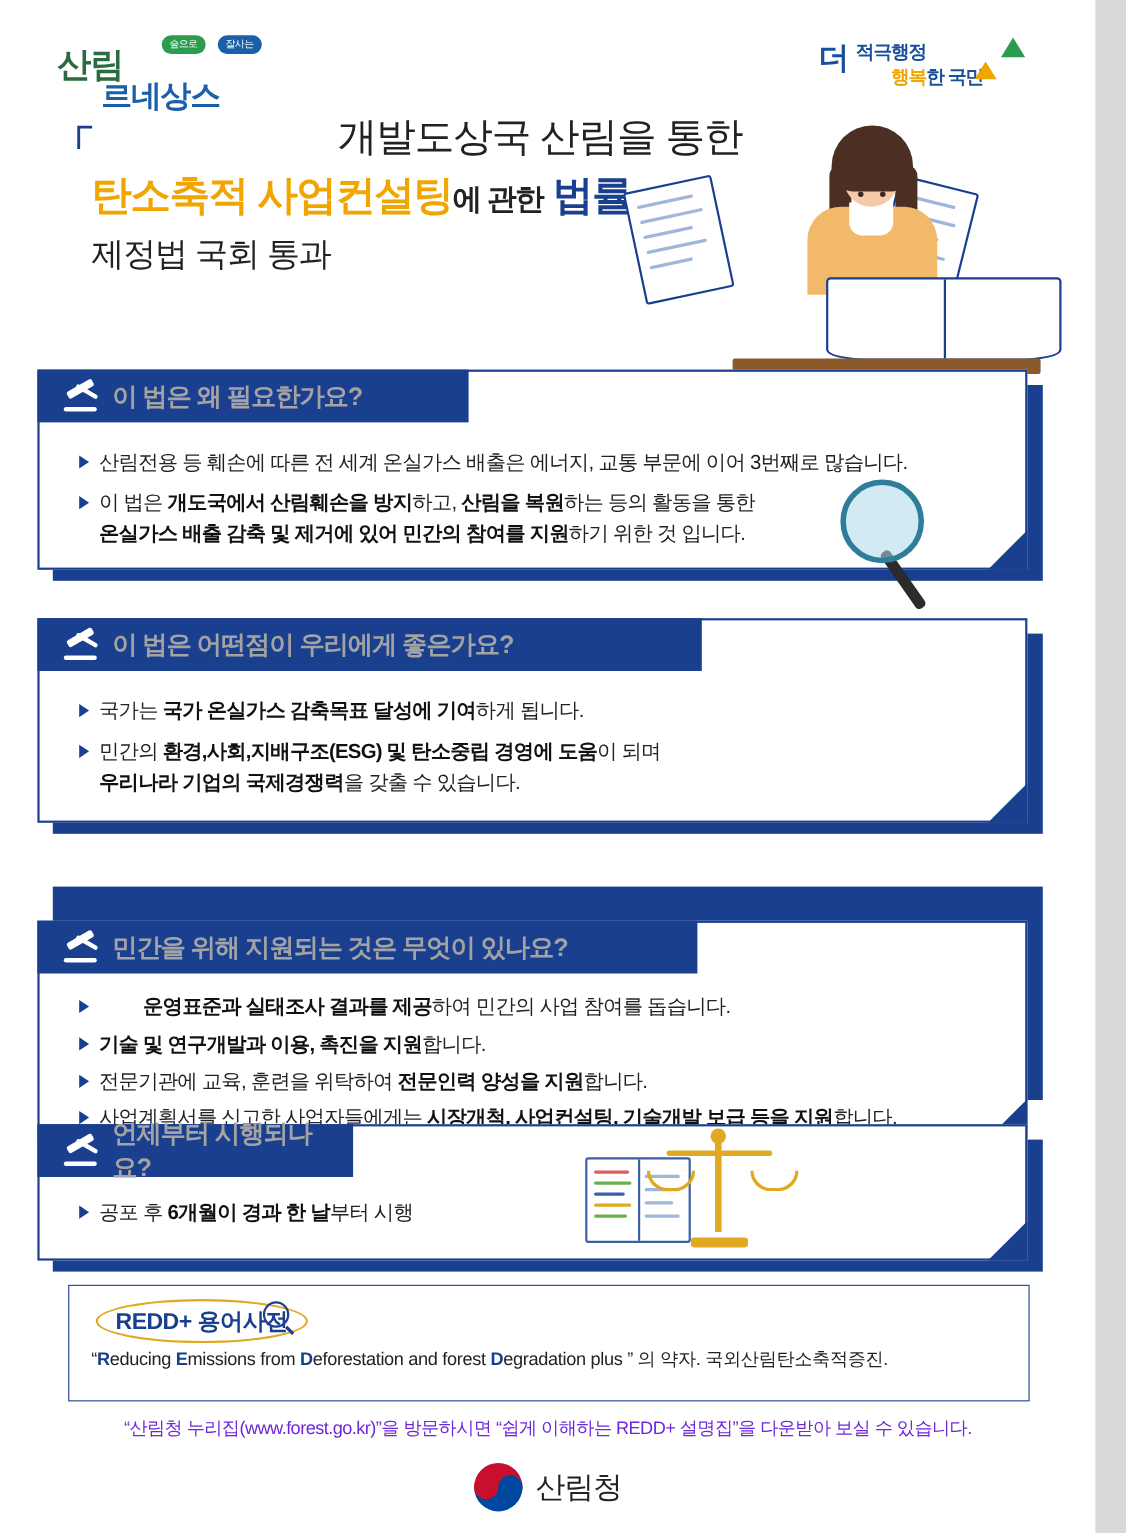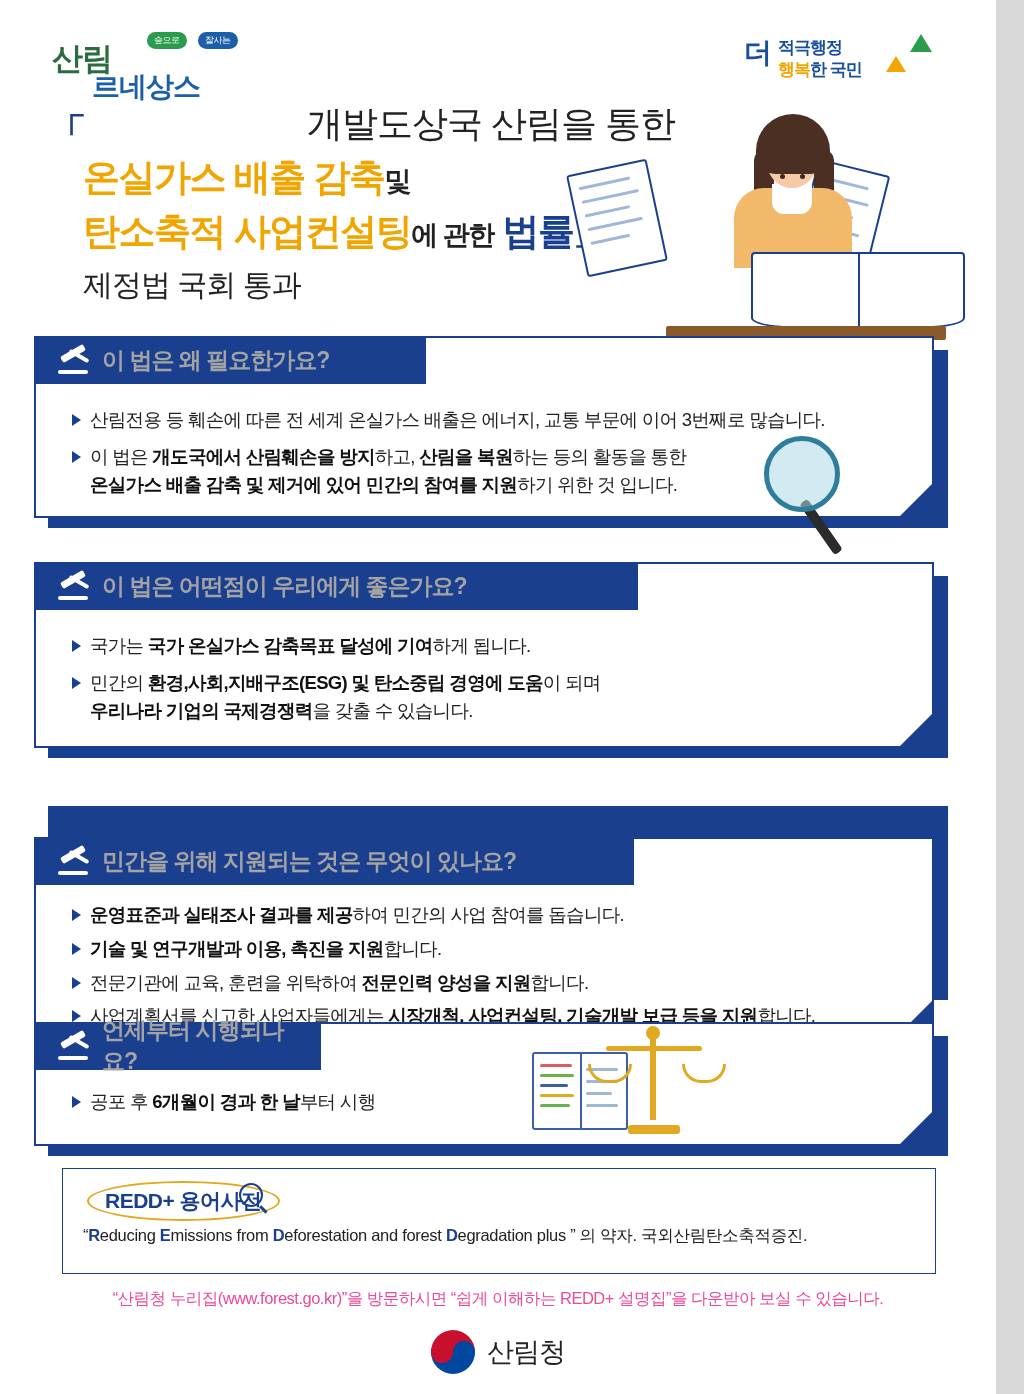--- a/index.html
+++ b/index.html
@@ -43,21 +43,21 @@
   .logo-right { position:absolute; right:62px; top:34px; width:190px; height:52px; }
   .logo-right .deo {
     position:absolute; left:0; top:0; font-size:28px; font-weight:bold; color:#1a4f9c;
   }
   .logo-right .l1 {
     position:absolute; left:34px; top:2px; font-size:17px; font-weight:bold; color:#1a4f9c; letter-spacing:-1px;
   }
   .logo-right .l2 {
     position:absolute; left:34px; top:24px; font-size:17px; font-weight:bold; letter-spacing:-1px; color:#1a4f9c;
   }
-  .logo-right .l2 .org { color:#f0a500; }
+  .logo-right .l2 .org { color:#f0a500;margin-left:32px; }
   .tri-g { position:absolute; right:2px; top:0px; width:0; height:0;
     border-left:11px solid transparent; border-right:11px solid transparent; border-bottom:18px solid #2b9b4e; }
   .tri-y { position:absolute; right:28px; top:22px; width:0; height:0;
     border-left:10px solid transparent; border-right:10px solid transparent; border-bottom:16px solid #f0a500; }
 
   
   .title-wrap { position:absolute; left:55px; top:100px; width:620px; }
   .q-open { position:absolute; left:-8px; top:6px; font-size:40px; color:#1a3f8f; font-weight:bold; }
   .t-line1 { font-size:36px; color:#222; letter-spacing:-1px; margin:0 0 4px 28px;text-align:right; }
   .t-line2 { font-size:37px; font-weight:bold; color:#f0a500; letter-spacing:-1.5px; margin:4px 0 2px 28px; }
@@ -154,21 +154,21 @@
   .redd-tag { position:absolute; left:24px; top:12px; }
   .redd-ellipse {
     display:inline-block; border:2px solid #e0a921; border-radius:50%/50%;
     padding:4px 16px; font-size:21px; font-weight:bold; color:#1a3f8f; letter-spacing:-0.5px;
   }
   .redd-search { position:absolute; left:176px; top:14px; width:20px; height:20px; border:2.5px solid #1a3f8f; border-radius:50%; }
   .redd-search:after { content:""; position:absolute; right:-7px; bottom:-5px; width:9px; height:2.5px; background:#1a3f8f; transform:rotate(45deg); }
   .redd-def { position:absolute; left:20px; top:56px; right:16px; font-size:16.5px; color:#222; letter-spacing:-0.3px; }
   .redd-def .cap { color:#1a3f8f; font-weight:bold; }
 
-  .redd-note { position:absolute; left:0; top:1288px; width:996px; text-align:center; font-size:16.5px; color:#ec4899; letter-spacing:-0.5px; }
+  .redd-note { position:absolute; left:0; top:1288px; width:996px; text-align:center; font-size:16.5px; color:#6d28d9; letter-spacing:-0.5px; }
 
   
   .footer { position:absolute; left:0; top:1330px; width:996px; display:flex; align-items:center; justify-content:center; }
   .taegeuk { width:44px; height:44px; border-radius:50%; background:linear-gradient(180deg,#c8102e 50%, #0047a0 50%); position:relative; margin-right:12px; }
   .taegeuk:before { content:""; position:absolute; left:0; top:11px; width:22px; height:22px; border-radius:50%; background:#c8102e; }
   .taegeuk:after { content:""; position:absolute; right:0; top:11px; width:22px; height:22px; border-radius:50%; background:#0047a0; }
   .footer .fname { font-size:27px; color:#222; letter-spacing:-1px; }
 </style>
 </head>
 <body>
@@ -186,23 +186,20 @@
     <span class="deo">더</span>
     <span class="l1">적극행정</span>
     <span class="l2"><span class="org">행복</span><span>한 국민</span></span>
     <span class="tri-g"></span>
     <span class="tri-y"></span>
   </div>
 
   <div class="title-wrap">
     <span class="q-open">「</span>
     <div class="t-line1">개발도상국 산림을 통한</div>
-    <div class="t-line2">
-      <span>온실가스 배출 감축</span><span class="blk">및</span>
-    </div>
     <div class="t-line3">
       <span>탄소축적 사업컨설팅</span><span class="blk">에 관한</span> <span class="law">법률</span><span class="q-close">」</span>
     </div>
     <div class="t-line4">제정법 국회 통과</div>
   </div>
 
   <div class="illus">
     <div class="page pg1">
       <div class="pg-line" style="top:12px;width:52px;"></div>
       <div class="pg-line" style="top:26px;width:58px;"></div>
@@ -288,21 +285,21 @@
     <div class="sec-body" style="height:194px;margin-top:45px;">
       <div class="sec-head" style="width:600px;">
         <span class="gavel">
           <span class="hammer"></span>
             <span class="handle"></span>
             <span class="base"></span>
         </span>
         <span class="htxt">민간을 위해 지원되는 것은 무엇이 있나요?</span>
       </div>
       <div class="bullets" style="padding-top:62px;">
-        <div class="bullet" style="margin-bottom:6px;">
+        <div class="bullet" style="margin-bottom:6px;gap:40px;">
           <span class="tri"></span>
           <span class="txt"><b>운영표준과 실태조사 결과를 제공</b>하여 민간의 사업 참여를 돕습니다.</span>
         </div>
         <div class="bullet" style="margin-bottom:6px;">
           <span class="tri"></span>
           <span class="txt"><b>기술 및 연구개발과 이용, 촉진을 지원</b>합니다.</span>
         </div>
         <div class="bullet" style="margin-bottom:6px;">
           <span class="tri"></span>
           <span class="txt">전문기관에 교육, 훈련을 위탁하여 <b>전문인력 양성을 지원</b>합니다.</span>

